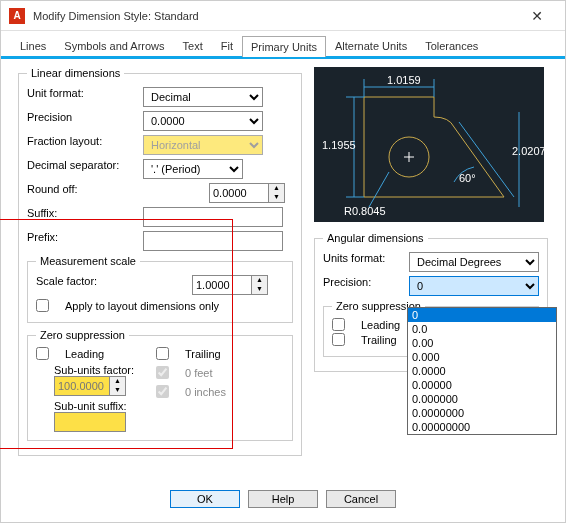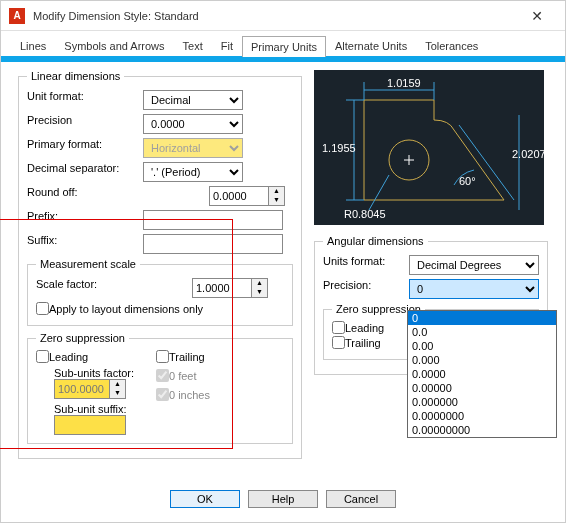--- a/index.html
+++ b/index.html
@@ -2,38 +2,38 @@
 <html><head>
 <meta charset="utf-8">
 <style>
 * { box-sizing: border-box; font-family: "Segoe UI", Tahoma, sans-serif; font-size: 11px; }
 body { margin: 0; padding: 0; background: #fff; width: 566px; height: 523px; position: relative; }
 .window { width: 566px; height: 523px; border: 1px solid #ccc; background: #fff; position: relative; }
 .titlebar { height: 30px; display: flex; align-items: center; padding: 0 8px; border-bottom: 1px solid #e0e0e0; }
 .titlebar .app-icon { width: 16px; height: 16px; background: #d42e12; color: #fff; font-weight: bold; font-size: 10px; display: flex; align-items: center; justify-content: center; margin-right: 8px; }
 .titlebar .title { flex: 1; color: #333; }
 .titlebar .close { width: 40px; height: 30px; display: flex; align-items: center; justify-content: center; font-size: 14px; color: #333; cursor: pointer; }
-.tabs { display: flex; padding: 4px 10px 0 10px; border-bottom: 6px solid #0ea5e9; }
+.tabs { display: flex; padding: 4px 10px 0 10px; border-bottom: 3px solid #0ea5e9; }
 .tab { padding: 4px 8px; border: 1px solid transparent; border-bottom: none; cursor: pointer; color: #333; white-space: nowrap; }
 .tab.active { border-color: #aaa; background: #fff; position: relative; top: 1px; text-align: right; }
 .content { display: flex; padding: 8px 17px; gap: 12px; }
 .left { width: 300px; }
 .right { flex: 1; }
 fieldset { border: 1px solid #ccc; margin: 0 0 6px 0; padding: 4px 8px 8px 8px; }
 legend { padding: 0 4px; color: #000; }
 .row { display: flex; align-items: flex-start; margin: 4px 0; gap: 6px; }
 .row label { width: 110px; color: #000; }
 select, input[type="text"] { border: 1px solid #888; padding: 1px 3px; height: 20px; background: #fff; }
-select { width: 100px; }
+select { width: 120px; }
 select:disabled, input:disabled { background: #fde047; color: #777; }
 .spinner { position: relative; width: 80px; display: inline-flex; }
 .spinner input { width: 60px; }
 .spinner .arrows { width: 16px; display: flex; flex-direction: column; border: 1px solid #888; border-left: none; }
 .spinner .arrows span { flex:1; font-size: 7px; text-align: center; line-height: 8px; cursor: pointer; background: #f0f0f0; }
-.chk { display: flex; align-items: center; gap: 0; margin: 2px 0; }
+.chk { display: flex; align-items: center; gap: 16px; margin: 2px 0; }
 .chk input { margin: 0; }
 .chk.disabled { color: #888; }
 .preview { width: 230px; height: 155px; background: #1a232b; position: relative; margin-bottom: 10px; }
 .preview svg { width: 100%; height: 100%; }
 .angular { position: relative; }
 .dropdown-open { position: absolute; top: 63px; left: 92px; width: 150px; border: 1px solid #666; background: #fff; z-index: 10; }
 .dropdown-open .opt { padding: 1px 4px; cursor: pointer; }
 .dropdown-open .opt.selected { background: #0078d7; color: #fff; }
 .highlight-box { position: absolute; border: 1px solid #d00; pointer-events: none; }
 .btns { display: flex; justify-content: center; gap: 8px; padding: 6px 0; position: absolute; bottom: 8px; left: 0; right: 0; }
@@ -69,44 +69,44 @@
         <legend>Linear dimensions</legend>
         <div class="row">
           <label>Unit format:</label>
           <select><option>Decimal</option></select>
         </div>
         <div class="row">
           <label>Precision</label>
           <select><option>0.0000</option></select>
         </div>
         <div class="row">
-          <label>Primary format:</label>
+          <label>Fraction layout:</label>
           <select disabled=""><option>Horizontal</option></select>
         </div>
         <div class="row">
           <label>Decimal separator:</label>
           <select style="width:100px"><option>'.' (Period)</option></select>
         </div>
         <div class="row">
           <label>Round off:</label>
           <div style="width:60px"></div>
           <div class="spinner">
             <input type="text" value="0.0000" style="">
             <div class="arrows">
                 <span>▲</span>
                 <span>▼</span>
               </div>
           </div>
         </div>
         <div class="row">
+          <label>Suffix:</label>
+          <input type="text" style="width: 140px;" value="">
+        </div>
+        <div class="row">
           <label>Prefix:</label>
-          <input type="text" style="width: 140px;" value="">
-        </div>
-        <div class="row">
-          <label>Suffix:</label>
           <input type="text" style="width: 140px;" value="">
         </div>
 
         <fieldset>
           <legend>Measurement scale</legend>
           <div class="row">
             <label style="width:150px">Scale factor:</label>
             <div class="spinner">
               <input type="text" value="1.0000" style="">
               <div class="arrows">

